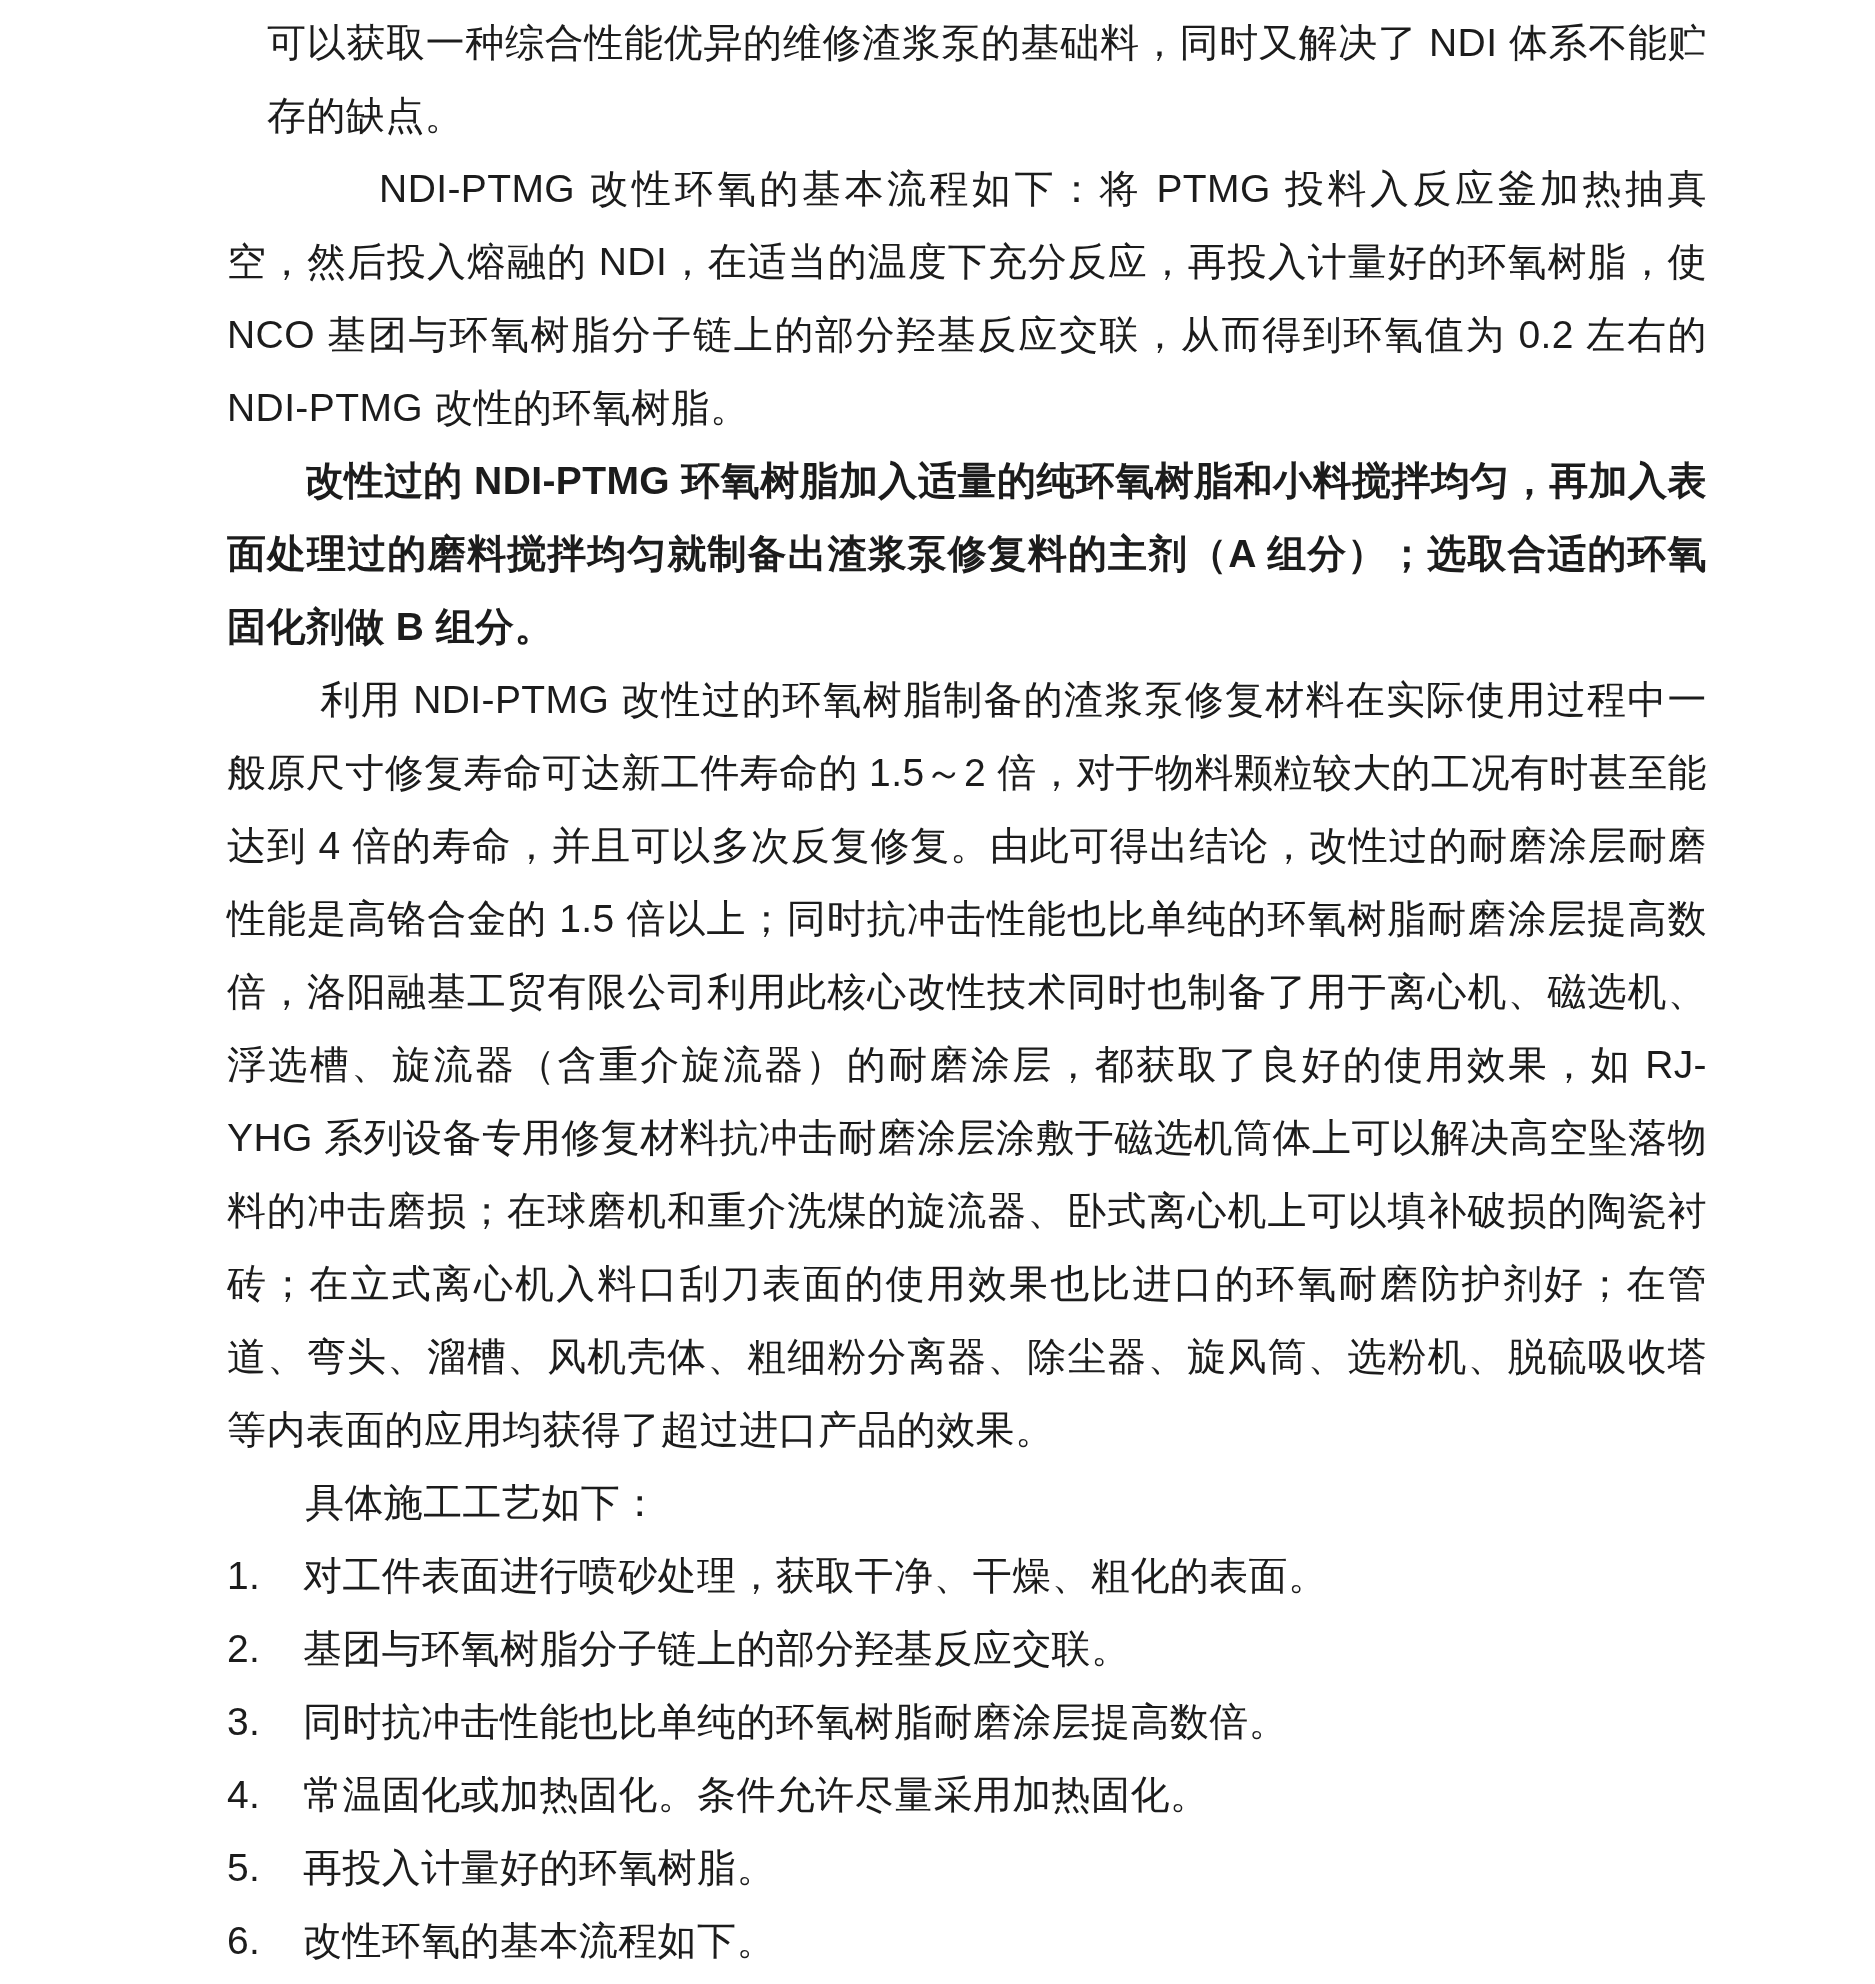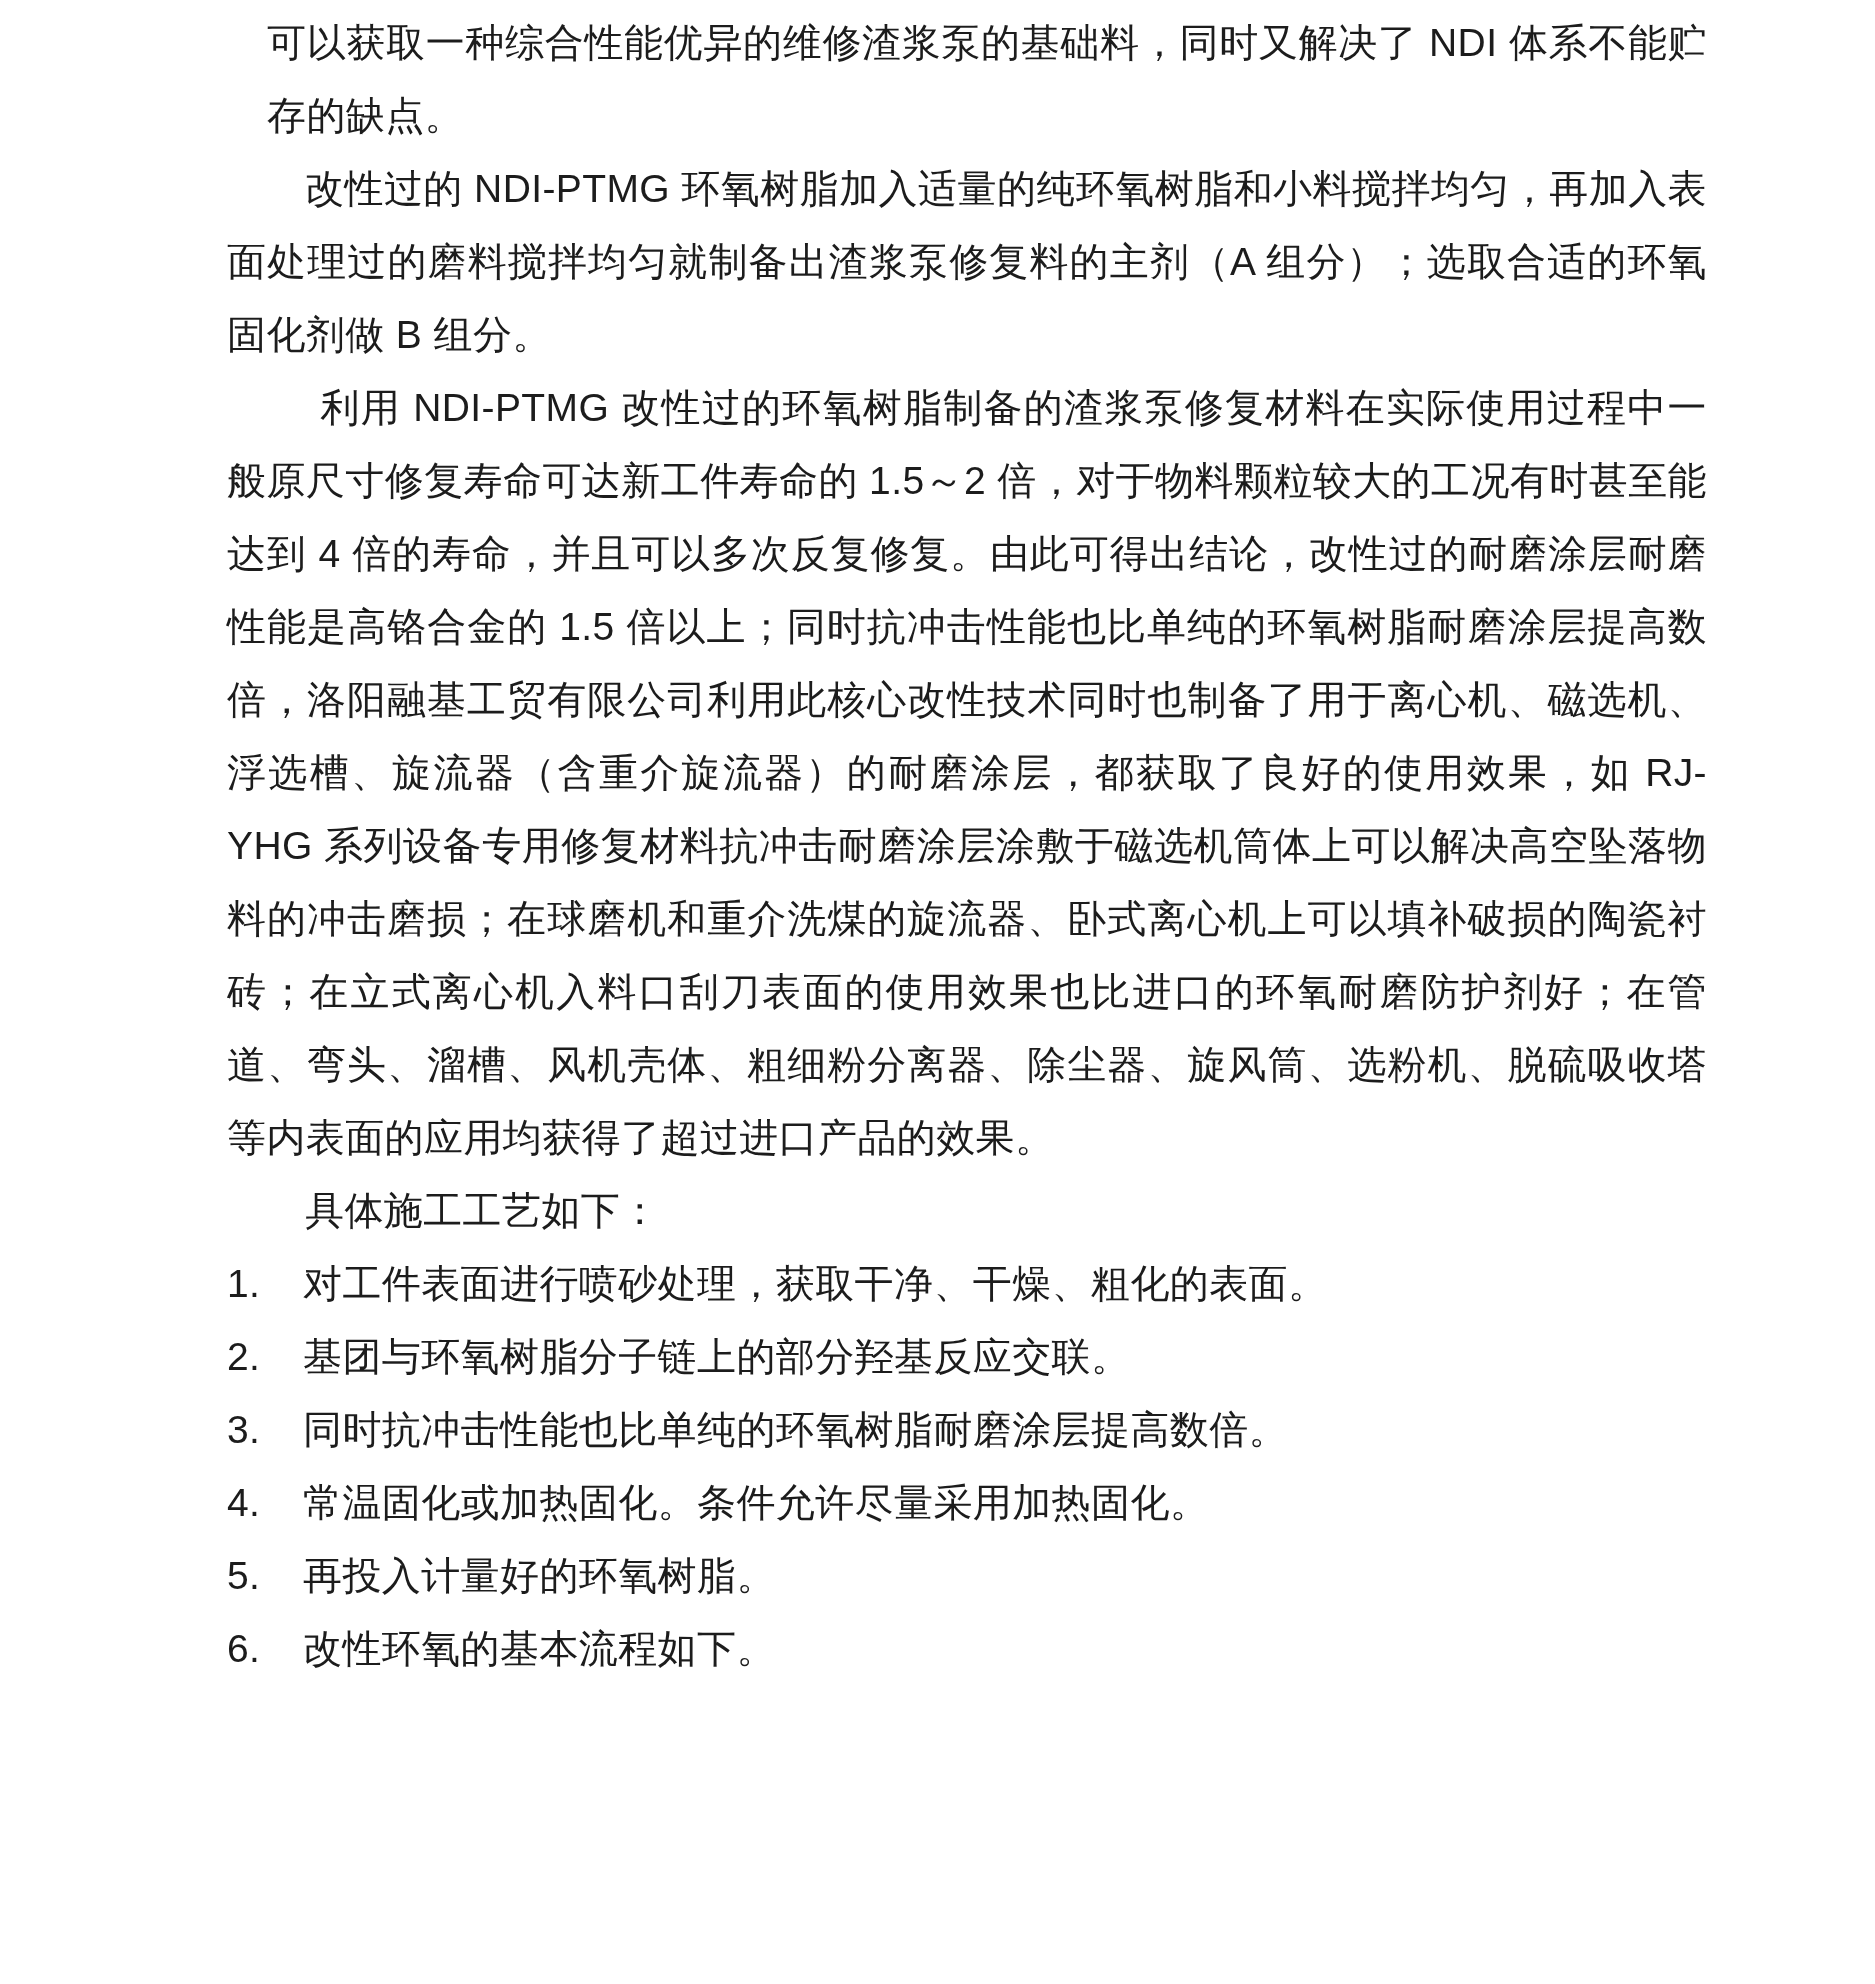--- a/index.html
+++ b/index.html
@@ -23,21 +23,21 @@
     line-height: 73px;
     color: #1c1c1c;
     text-align: justify;
     letter-spacing: 0.4px;
   }
   .para {
     margin: 0;
     padding: 0;
   }
   .indent-0 { text-indent: 0; margin-left: 40px; }
-  .indent-2 { text-indent: 2em; }
+  .indent-2 { text-indent: 2em; font-weight: bold; }
   .indent-24 { text-indent: 2.4em; }
   .indent-39 { text-indent: 3.9em; }
   .heading {
     font-weight: normal;
     text-indent: 2em;
   }
   .step {
     display: flex;
     align-items: flex-start;
     margin: 0;
@@ -50,20 +50,21 @@
     flex: 1 1 auto;
   }
 </style>
 </head>
 <body>
 
 <div class="page">
 
   <p class="para indent-0">可以获取一种综合性能优异的维修渣浆泵的基础料，同时又解决了 NDI 体系不能贮存的缺点。</p>
 
+  <p class="para indent-39">NDI-PTMG 改性环氧的基本流程如下：将 PTMG 投料入反应釜加热抽真空，然后投入熔融的 NDI，在适当的温度下充分反应，再投入计量好的环氧树脂，使 NCO 基团与环氧树脂分子链上的部分羟基反应交联，从而得到环氧值为 0.2 左右的 NDI-PTMG 改性的环氧树脂。</p>
 
   <p class="para indent-2">改性过的 NDI-PTMG 环氧树脂加入适量的纯环氧树脂和小料搅拌均匀，再加入表面处理过的磨料搅拌均匀就制备出渣浆泵修复料的主剂（A 组分）；选取合适的环氧固化剂做 B 组分。</p>
 
   <p class="para indent-24">利用 NDI-PTMG 改性过的环氧树脂制备的渣浆泵修复材料在实际使用过程中一般原尺寸修复寿命可达新工件寿命的 1.5～2 倍，对于物料颗粒较大的工况有时甚至能达到 4 倍的寿命，并且可以多次反复修复。由此可得出结论，改性过的耐磨涂层耐磨性能是高铬合金的 1.5 倍以上；同时抗冲击性能也比单纯的环氧树脂耐磨涂层提高数倍，洛阳融基工贸有限公司利用此核心改性技术同时也制备了用于离心机、磁选机、浮选槽、旋流器（含重介旋流器）的耐磨涂层，都获取了良好的使用效果，如 RJ-YHG 系列设备专用修复材料抗冲击耐磨涂层涂敷于磁选机筒体上可以解决高空坠落物料的冲击磨损；在球磨机和重介洗煤的旋流器、卧式离心机上可以填补破损的陶瓷衬砖；在立式离心机入料口刮刀表面的使用效果也比进口的环氧耐磨防护剂好；在管道、弯头、溜槽、风机壳体、粗细粉分离器、除尘器、旋风筒、选粉机、脱硫吸收塔等内表面的应用均获得了超过进口产品的效果。</p>
 
   <p class="para heading">具体施工工艺如下：</p>
 
   <div class="step">
     <span class="step-num">1.</span>
     <span class="step-text">对工件表面进行喷砂处理，获取干净、干燥、粗化的表面。</span>

